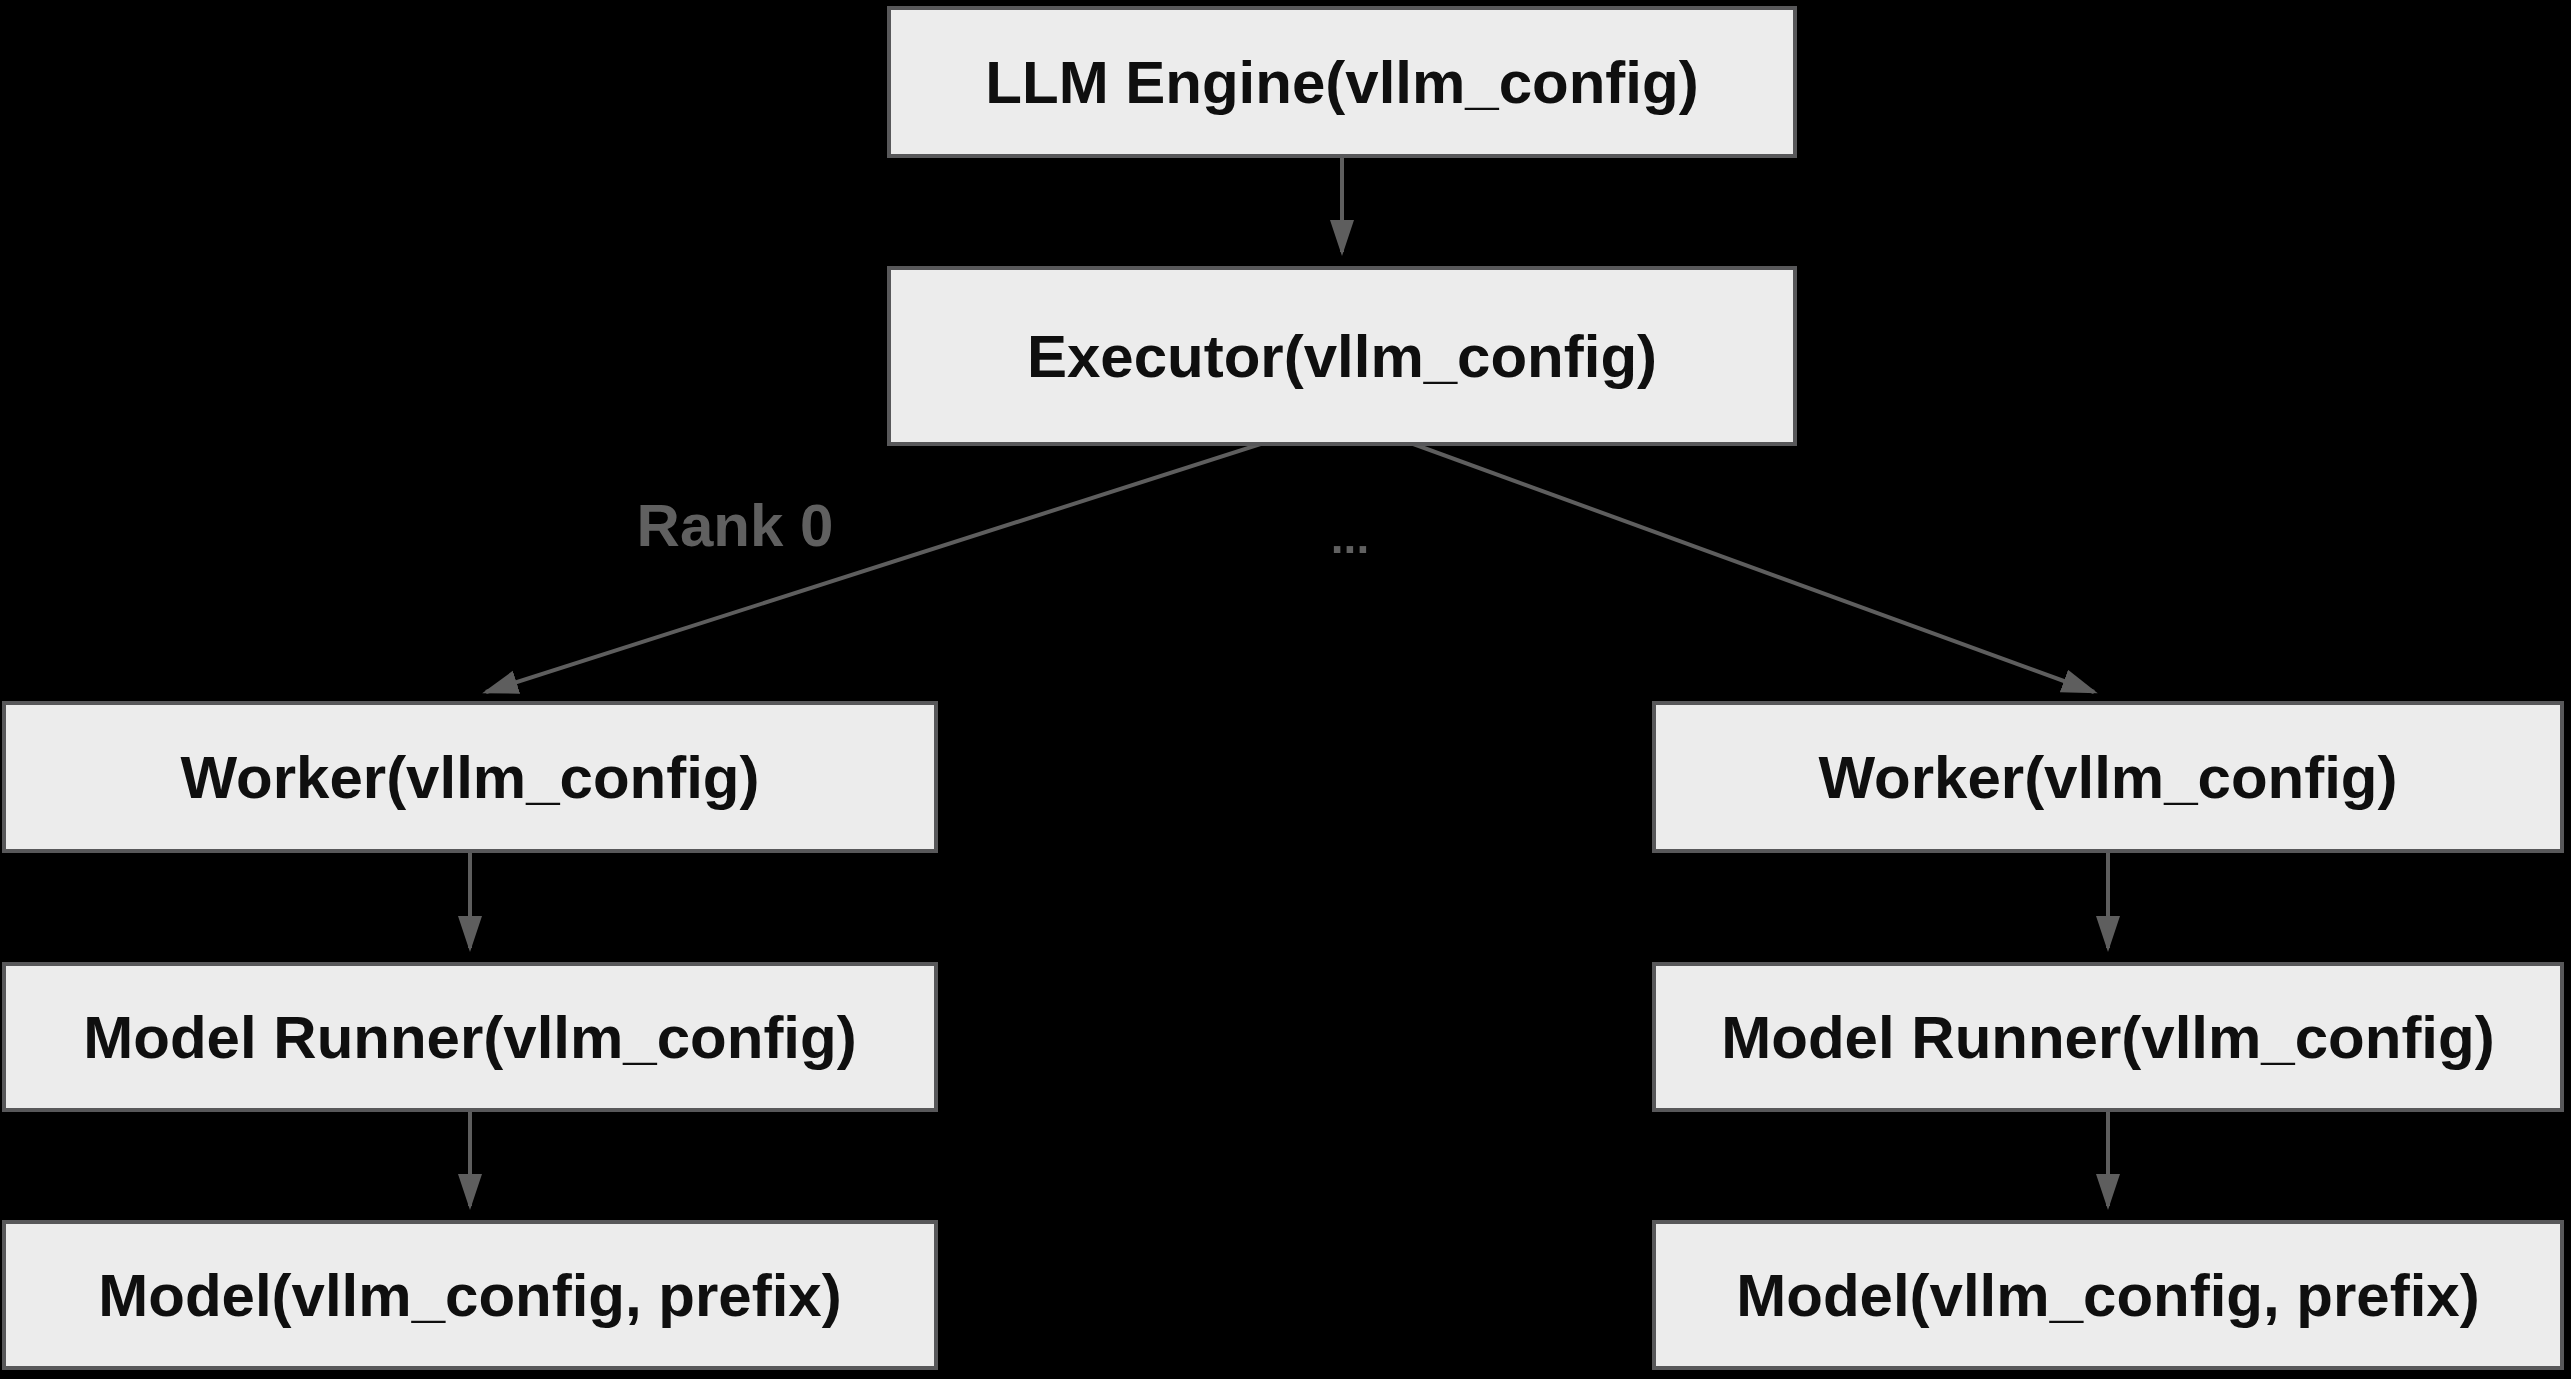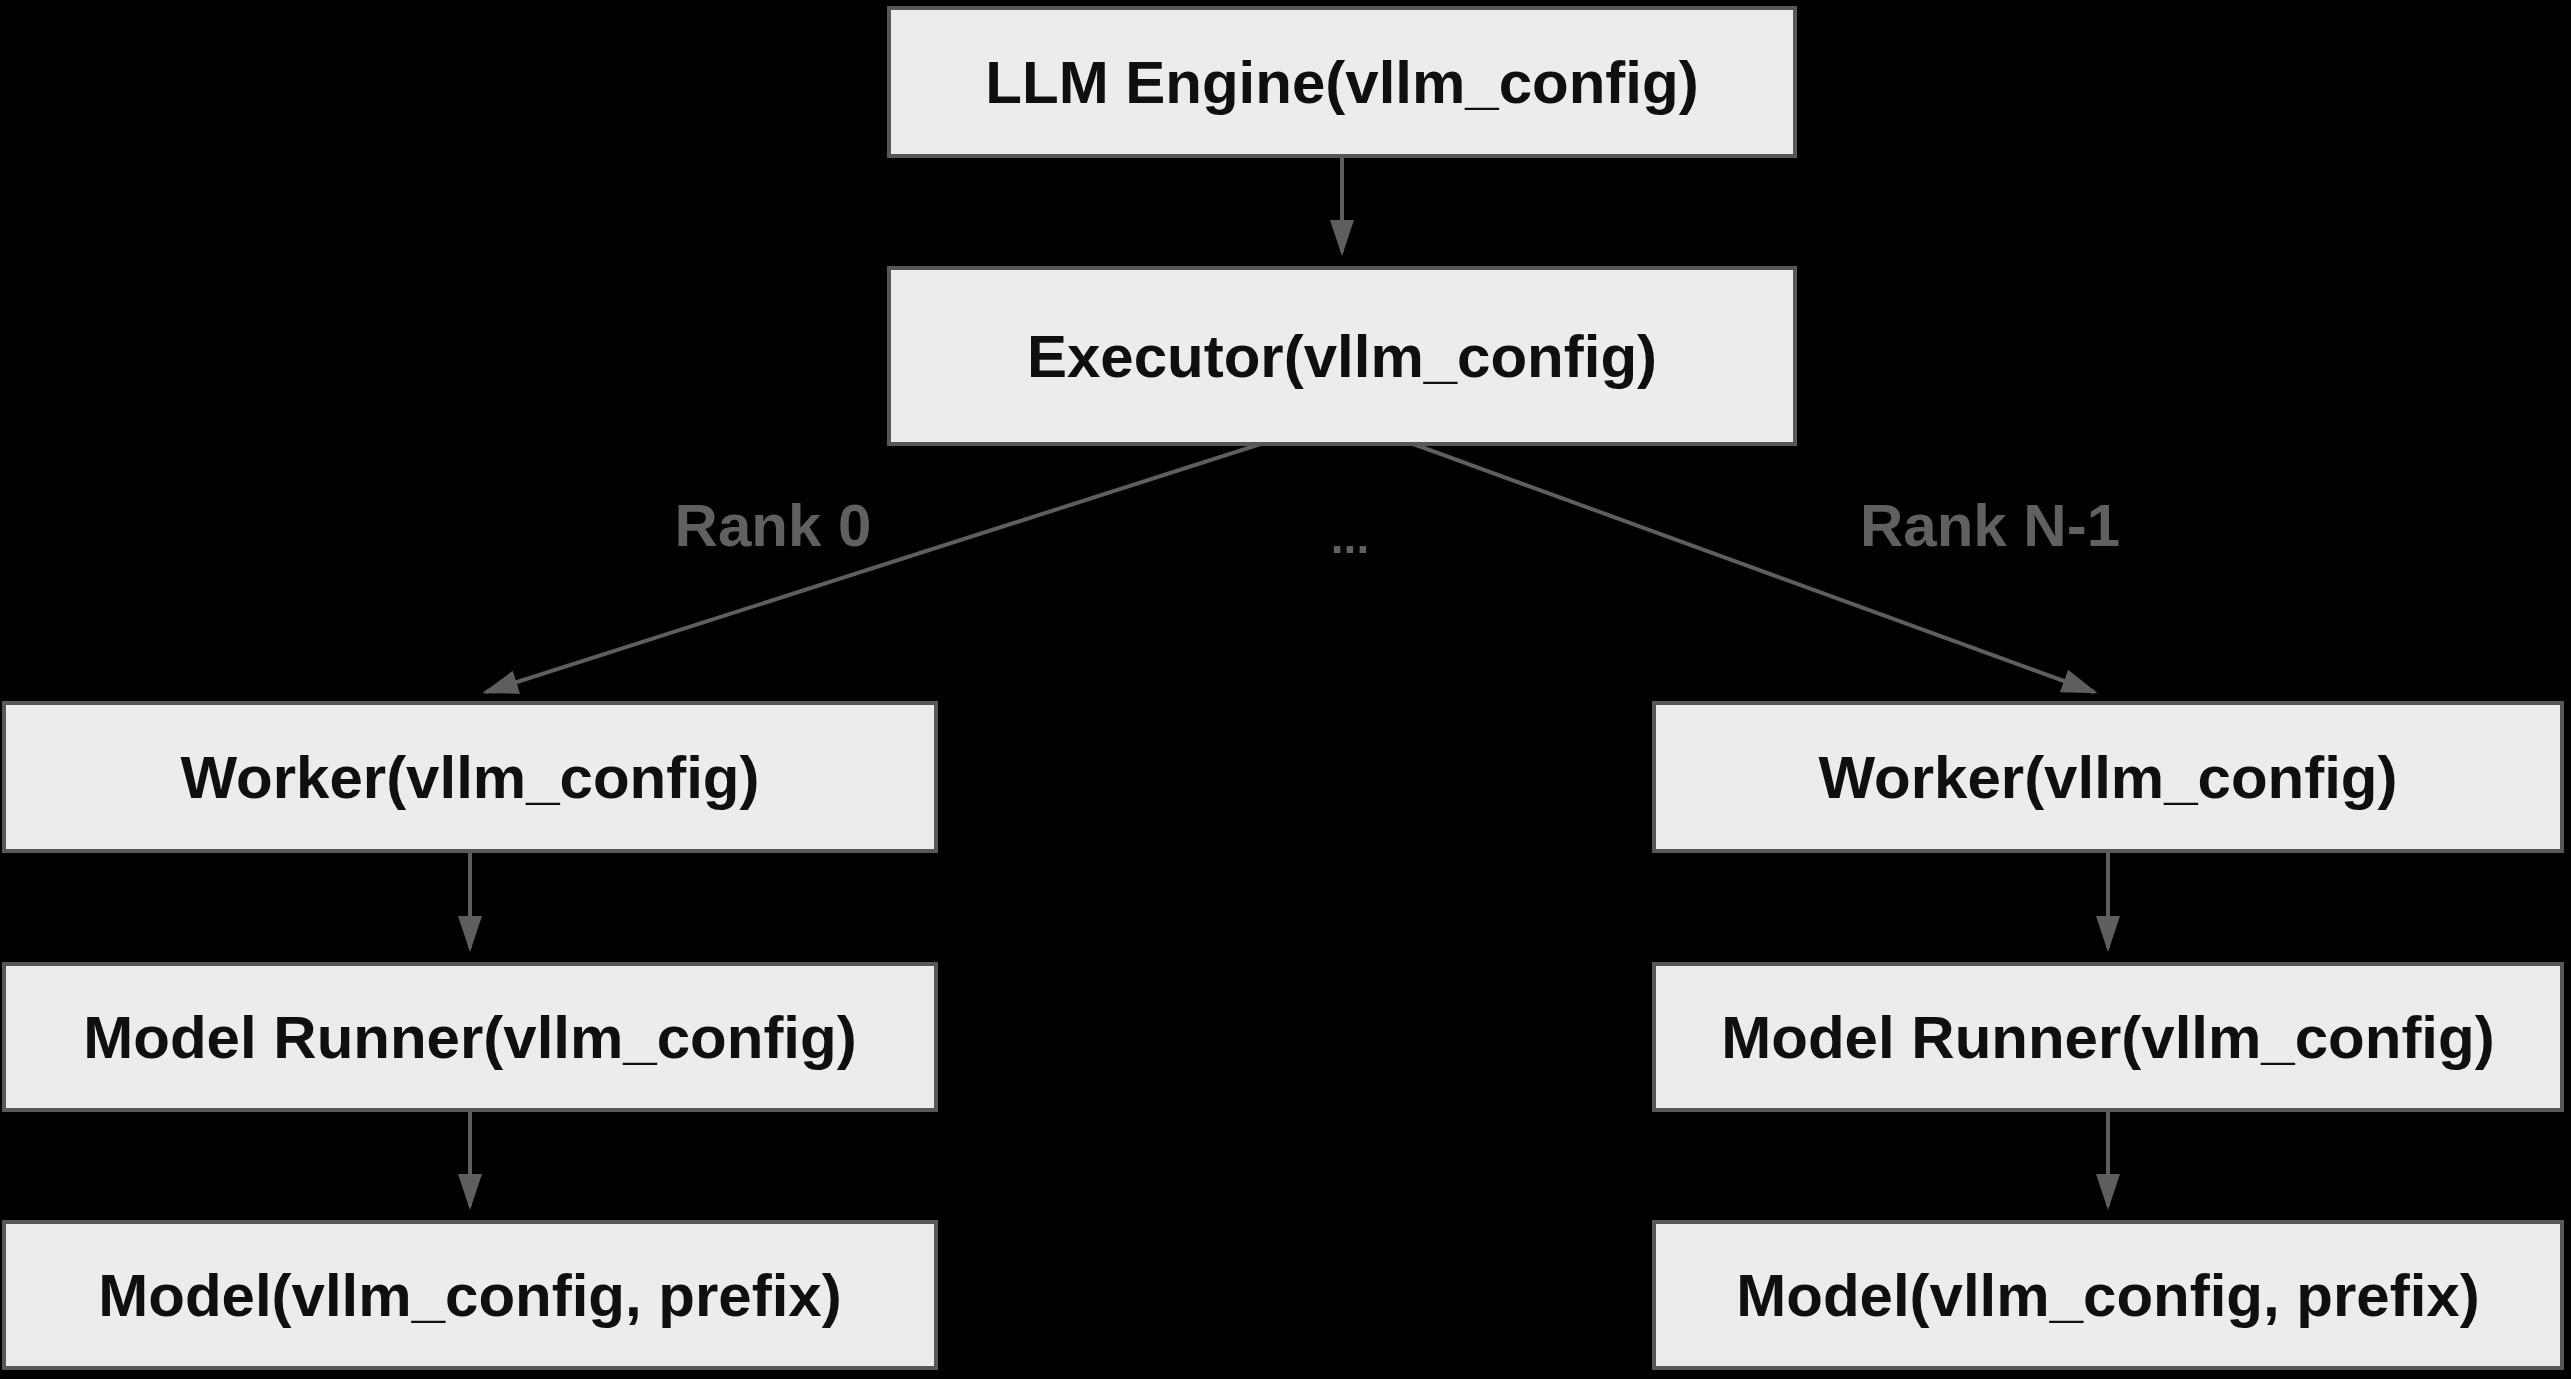--- a/index.html
+++ b/index.html
@@ -45,21 +45,21 @@
   .node-model-l      { left: 2px;    top: 1220px; width: 936px; height: 150px; }
   .node-model-r      { left: 1652px; top: 1220px; width: 912px; height: 150px; }
   .edge-label {
     position: absolute;
     transform: translate(-50%, -50%);
     color: #606060;
     font-size: 60px;
     font-weight: 600;
     white-space: nowrap;
   }
-  .edge-label-rank0   { left: 735px;  top: 525px; margin-left: 38px; }
+  .edge-label-rank0   { left: 735px;  top: 525px; }
   .edge-label-dots    { left: 1350px; top: 537px; font-size: 46px; font-weight: 700; }
   .edge-label-rankn1  { left: 1990px; top: 525px; }
 </style>
 </head>
 <body>
 
 <div class="canvas">
 
   <svg class="edges-layer" viewBox="0 0 2571 1379" xmlns="http://www.w3.org/2000/svg">
     <defs>
@@ -81,21 +81,20 @@
   </div>
 
   <div class="node node-executor">
     <span>Executor(vllm_config)</span>
   </div>
 
   <div class="edge-label edge-label-rank0">Rank 0</div>
 
   <div class="edge-label edge-label-dots">...</div>
 
-  <div class="edge-label edge-label-rankn1">Rank N-1</div>
 
   <div class="node node-worker-l">
     <span>Worker(vllm_config)</span>
   </div>
 
   <div class="node node-worker-r">
     <span>Worker(vllm_config)</span>
   </div>
 
   <div class="node node-runner-l">

